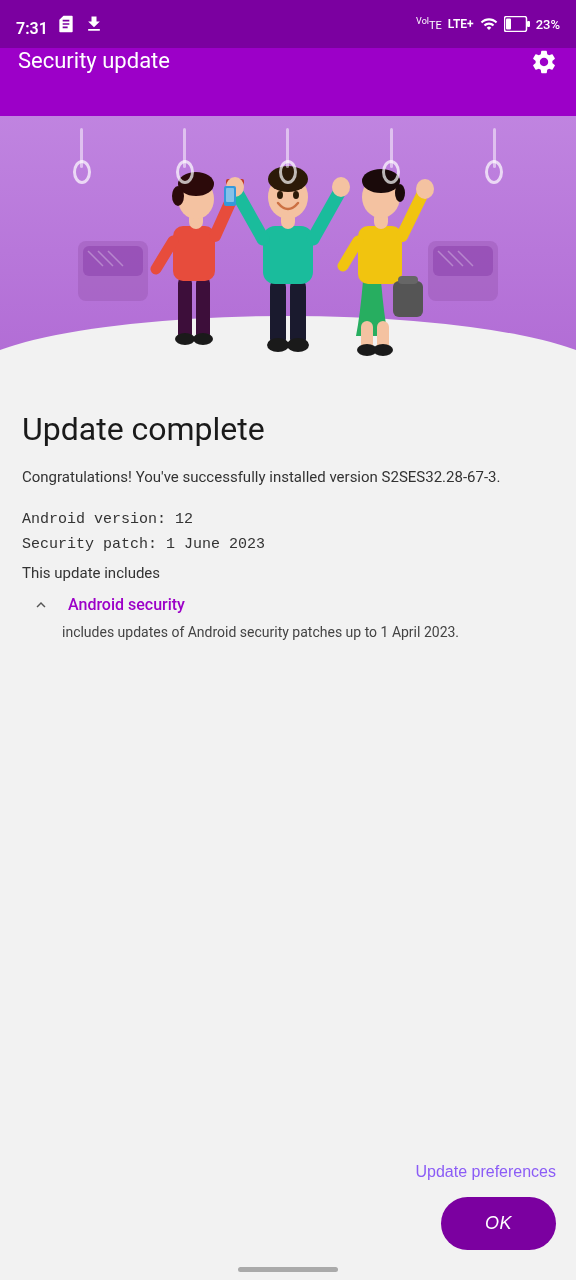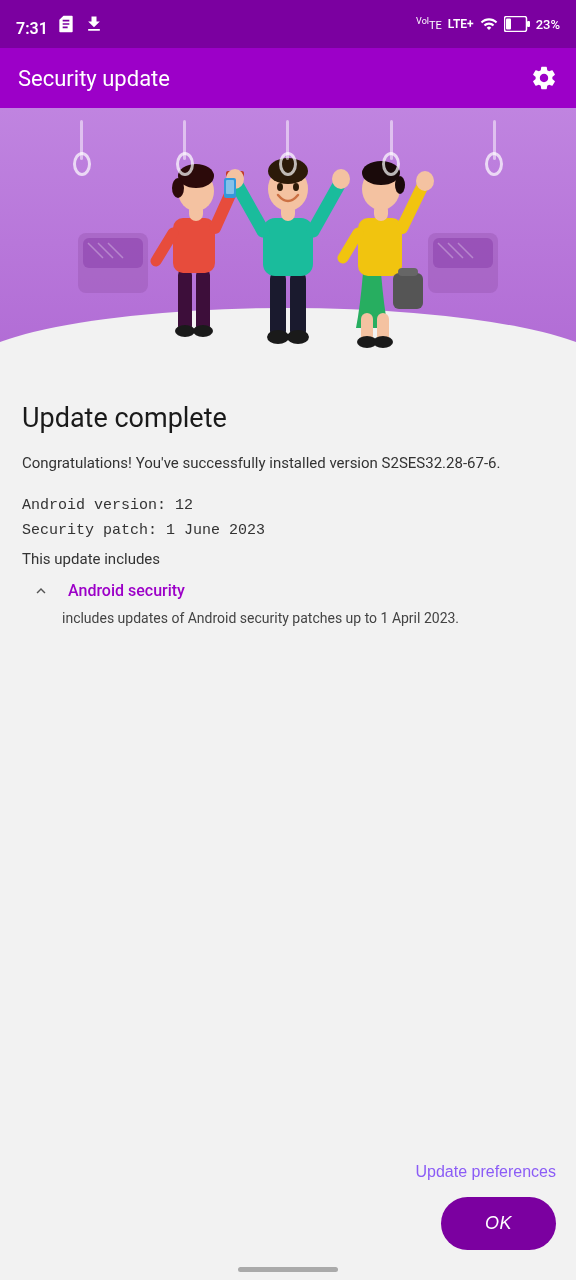--- a/index.html
+++ b/index.html
@@ -24,23 +24,23 @@
       font-size: 15px;
       font-weight: 500;
     }
     .status-left { display: flex; align-items: center; gap: 8px; }
     .status-right { display: flex; align-items: center; gap: 6px; font-size: 13px; }
     .status-time { font-size: 16px; font-weight: 600; margin-top: 8px; }
 
     
     .app-bar {
       background: #9c00c8;
-      height: 60px;
-      display: flex;
-      align-items: center;
+      height: 68px;
+      display: flex;
+      align-items: flex-start;
       justify-content: space-between;
       padding: 0 18px;
       color: white;
     }
     .app-bar-title {
       font-size: 22px;
       font-weight: 400;
       color: white;
     }
     .settings-icon {
@@ -92,21 +92,21 @@
       width: 420px;
       height: 240px;
     }
 
     
     .content {
       background: #f2f2f2;
       padding: 24px 22px 0 22px;
     }
     .update-title {
-      font-size: 27px;
+      font-size: 32px;
       font-weight: 400;
       color: #1a1a1a;
       margin-bottom: 18px;
     }
     .update-desc {
       font-size: 15px;
       color: #333;
       line-height: 1.5;
       margin-bottom: 18px;
     }
@@ -351,21 +351,21 @@
 
       <rect x="146" y="65" width="12" height="20" rx="2" fill="#3498db"></rect>
       <rect x="148" y="67" width="8" height="14" rx="1" fill="#85c1e9"></rect>
     </svg>
   </div>
   <div class="hero-white-arc"></div>
 </div>
 
 <div class="content">
   <h1 class="update-title">Update complete</h1>
-  <p class="update-desc">Congratulations! You've successfully installed version S2SES32.28-67-6.</p>
+  <p class="update-desc">Congratulations! You've successfully installed version S2SES32.28-67-3.</p>
   <div class="version-info">
     <div>Android version: 12</div>
     <div>Security patch: 1 June 2023</div>
   </div>
   <p class="update-includes-label">This update includes</p>
 
   <div class="accordion">
     <div class="accordion-header">
       <div class="accordion-chevron">
         <svg width="18" height="18" viewBox="0 0 24 24" fill="#555">

